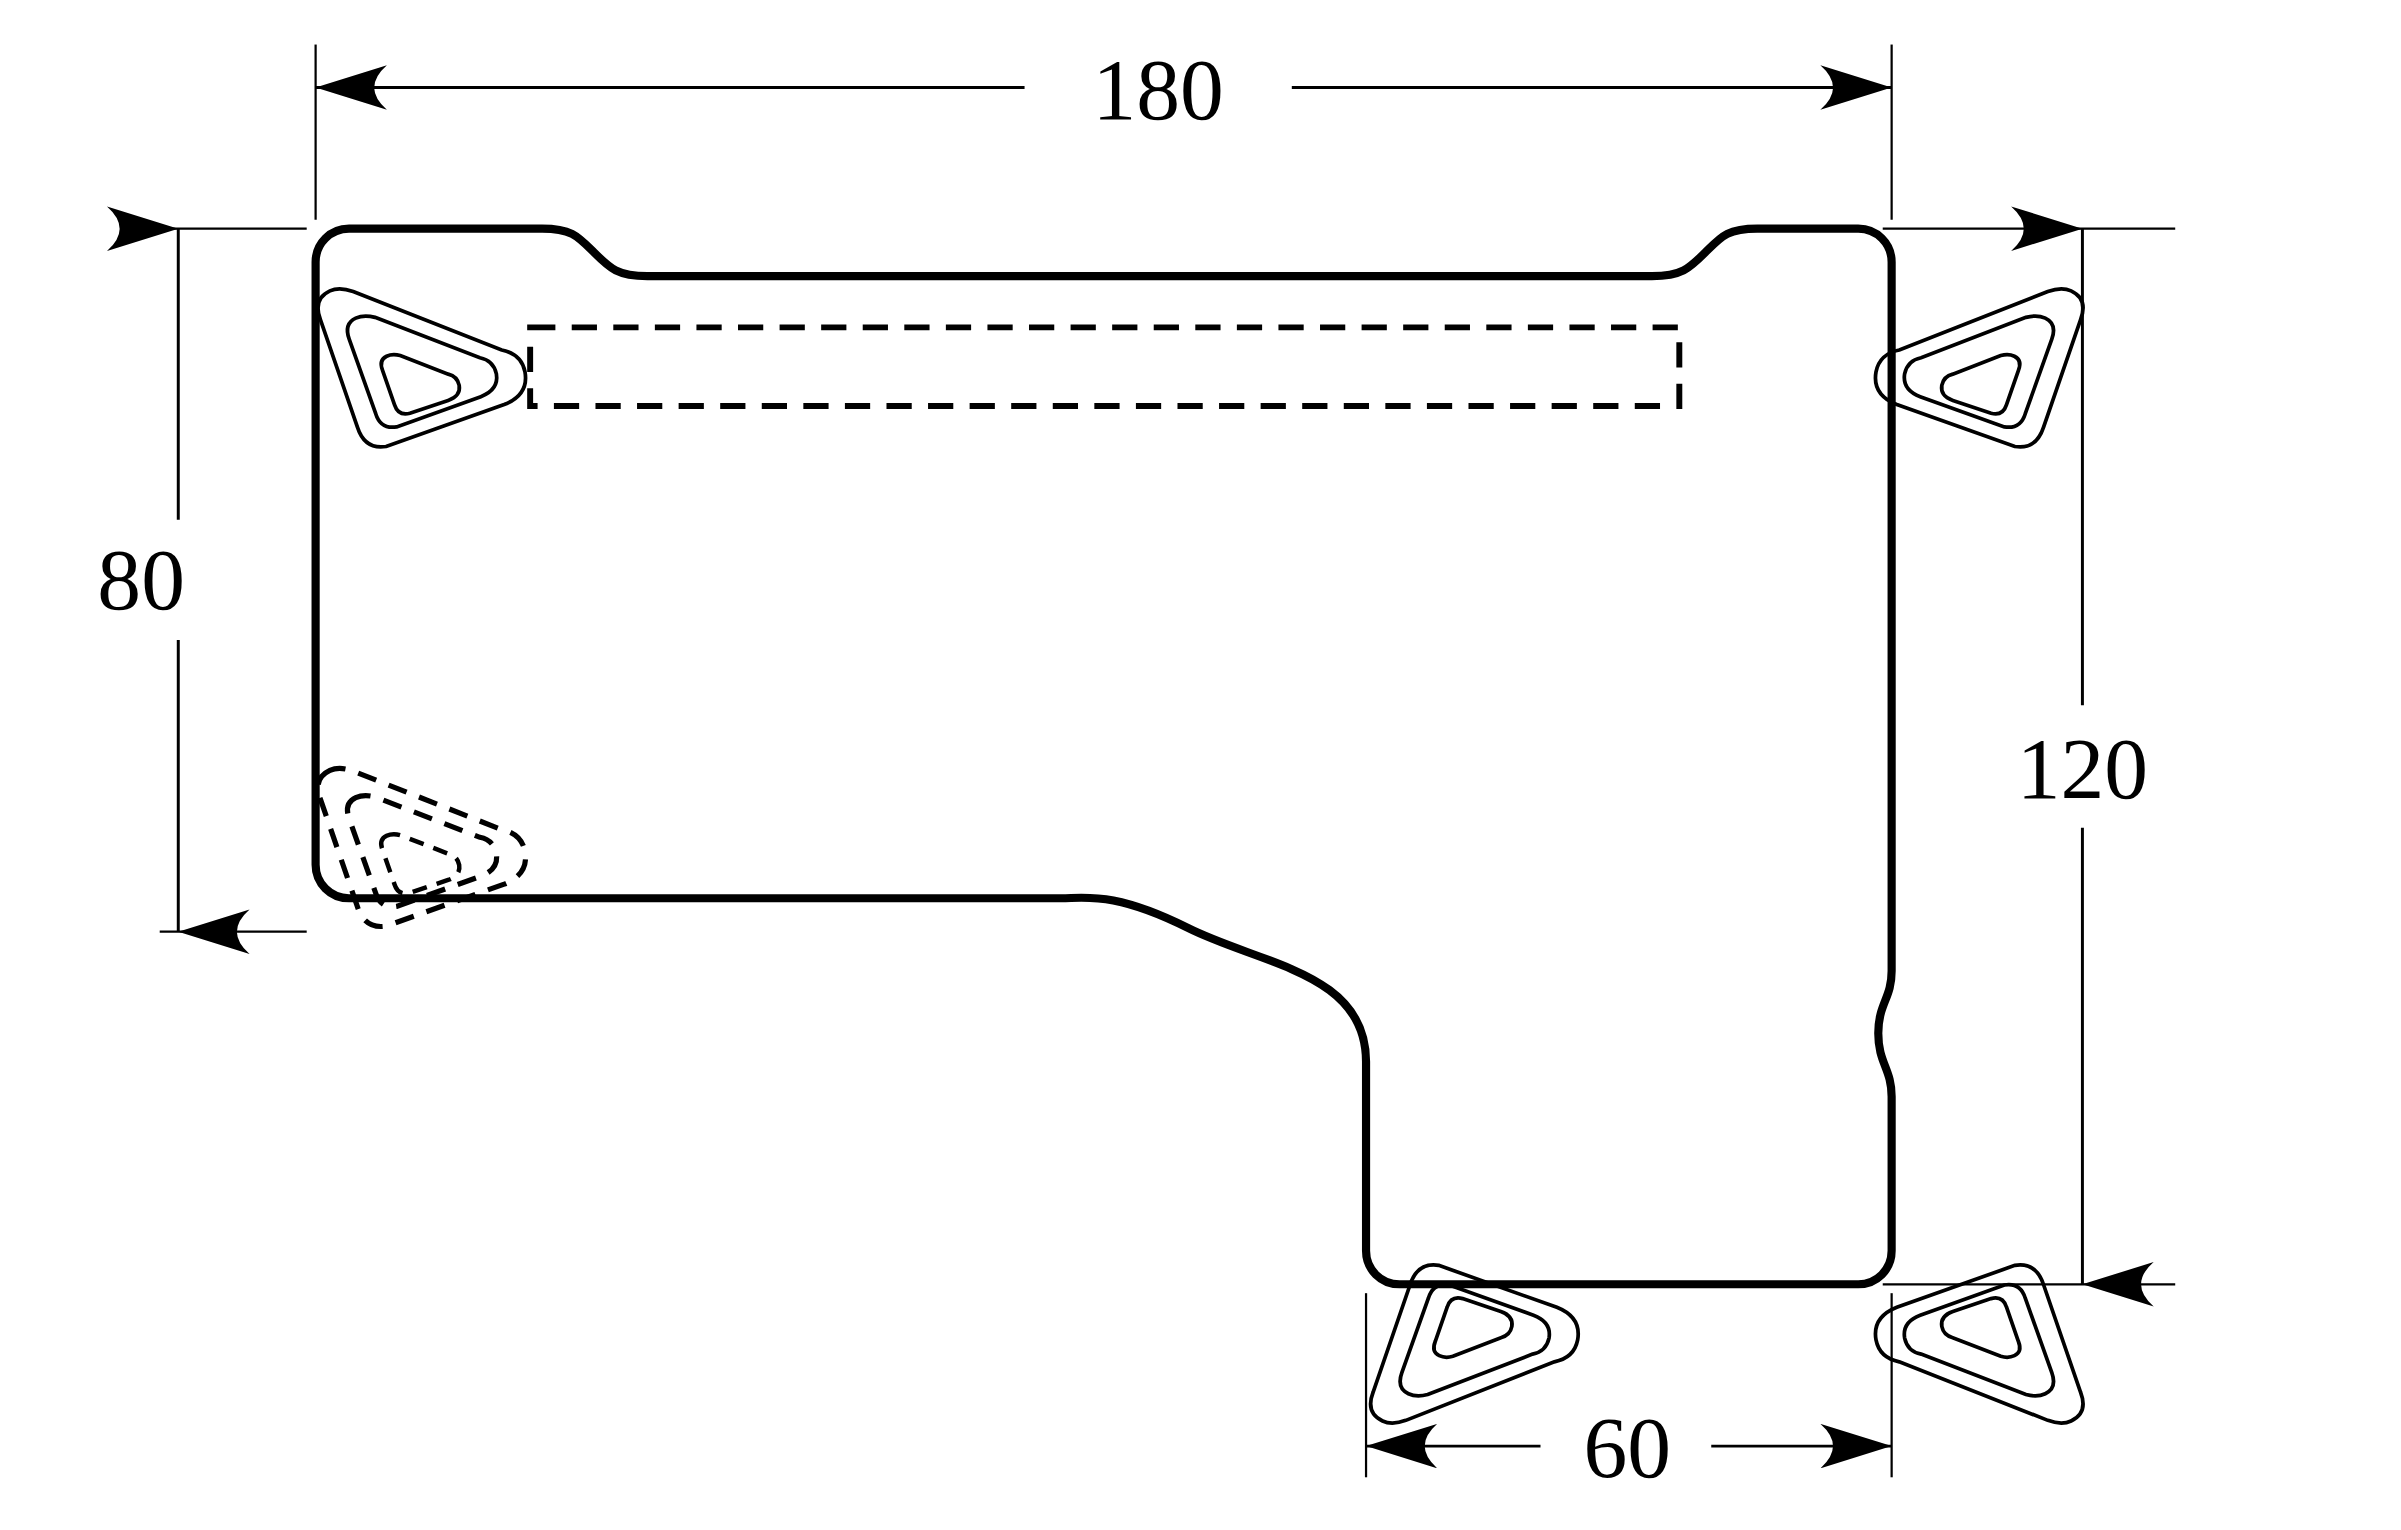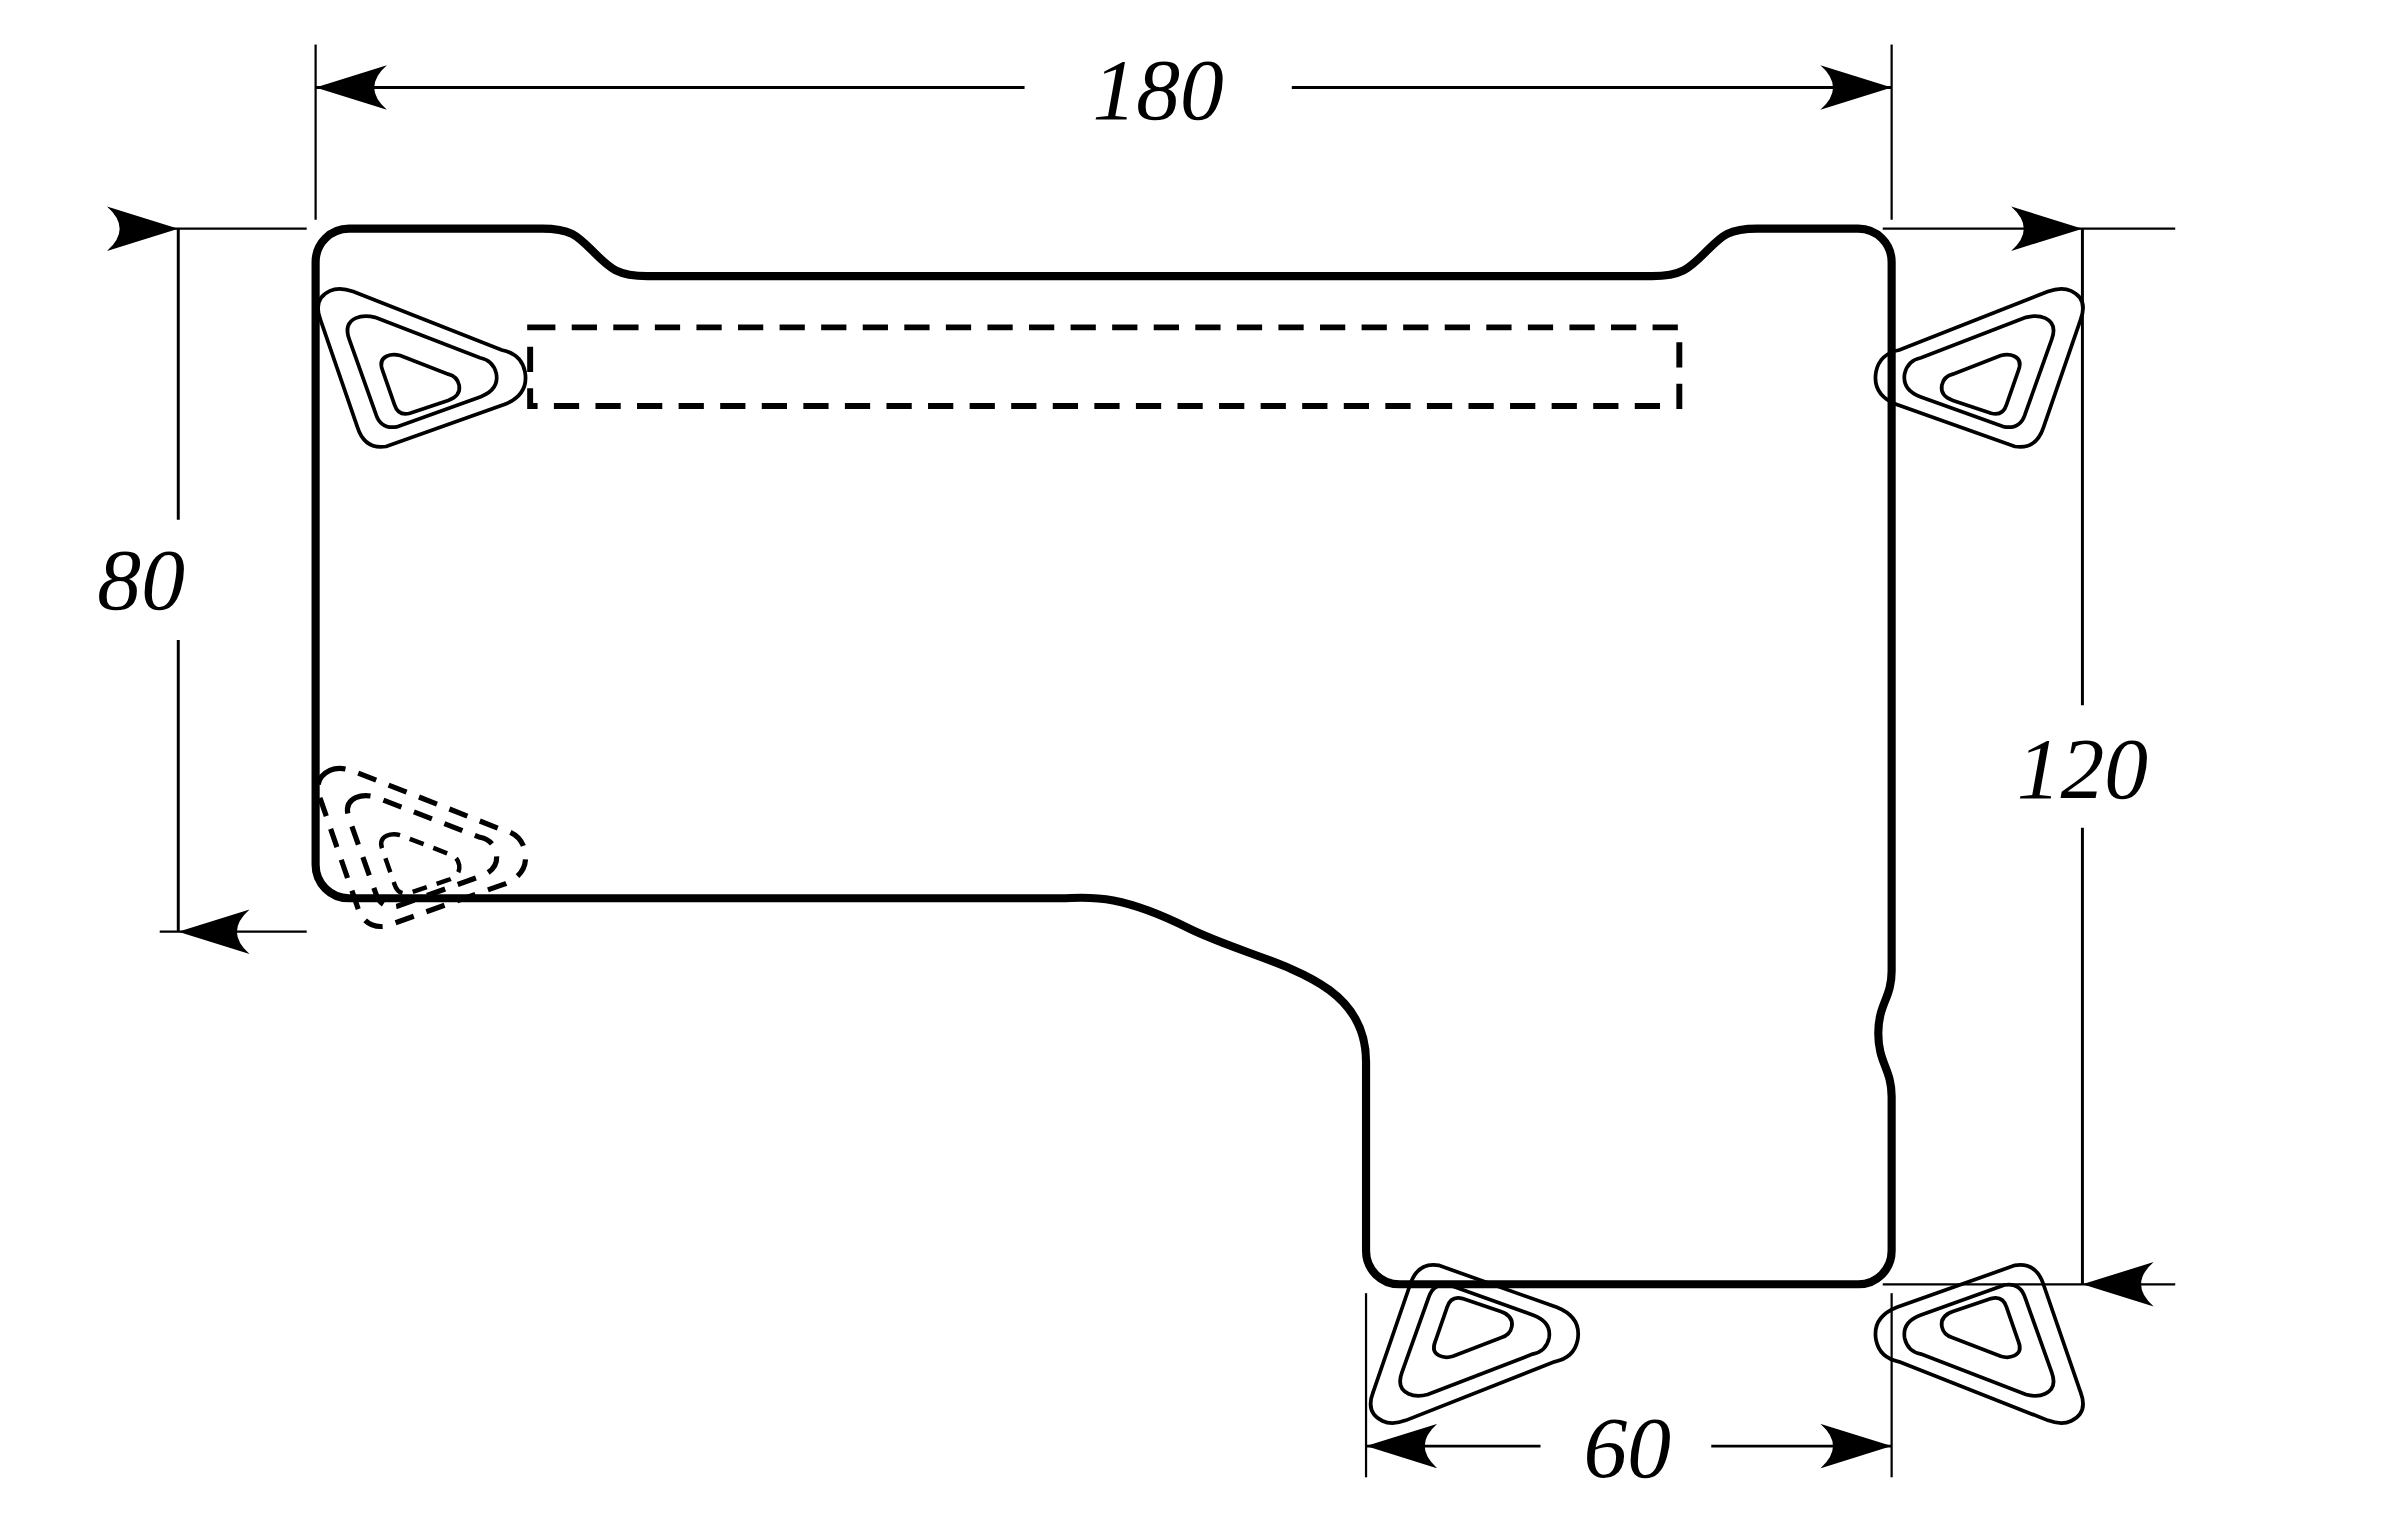--- a/index.html
+++ b/index.html
@@ -1,18 +1,18 @@
 <!DOCTYPE html>
 <html style="font-size:12px"><head>
 <meta charset="utf-8">
 <style>
   html,body{margin:0;padding:0;background:#ffffff;}
   body{width:2401px;height:1530px;position:relative;overflow:hidden;
        font-family:"Liberation Serif","DejaVu Serif",serif;}
-  #sheet{position:absolute;inset:0;font-style:italic;}
+  #sheet{position:absolute;inset:0;}
   svg#drawing{position:absolute;left:0;top:0;width:2401px;height:1530px;display:block;}
   .dimtext{font-family:"Liberation Serif","DejaVu Serif",serif;
            font-size:118px;fill:#000000;}
 </style>
 </head>
 <body>
 
 <div id="sheet">
 
 <svg id="drawing" viewBox="0 0 3234 2061" xmlns="http://www.w3.org/2000/svg">

